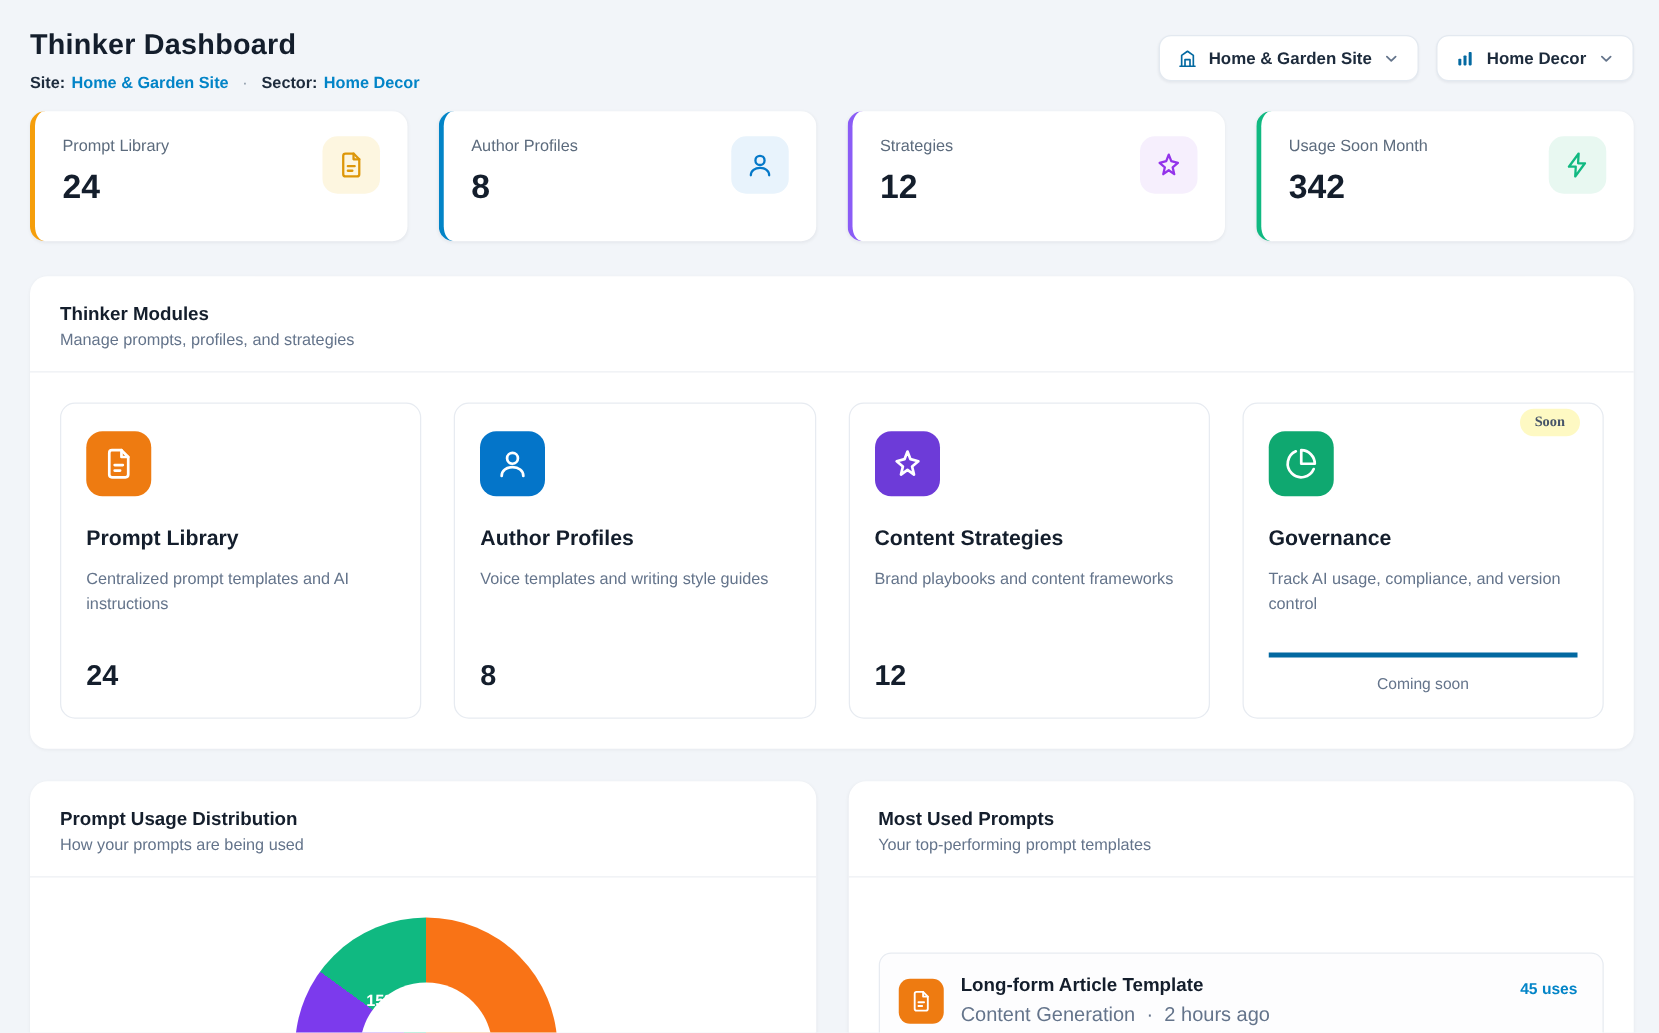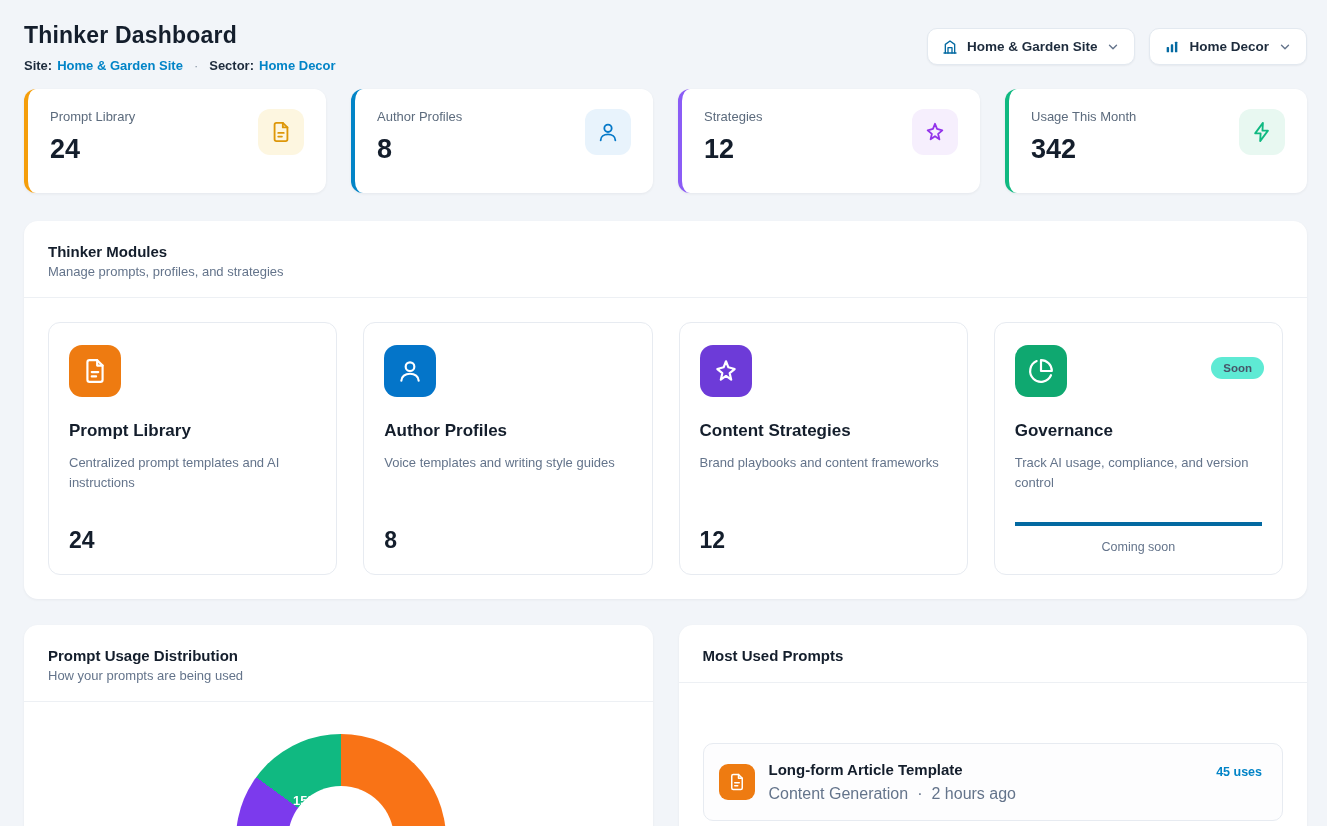--- a/index.html
+++ b/index.html
@@ -52,22 +52,22 @@
     height: 253px; display: flex; flex-direction: column; position: relative;
     background: #fff; cursor: pointer;
   }
   .module-icon { width: 52px; height: 52px; border-radius: 13px; display: flex; align-items: center; justify-content: center; color: #fff; }
   .module-icon svg { width: 26px; height: 26px; }
   .module-title { font-size: 17px; font-weight: 700; margin-top: 24px; color: #141e2c; }
   .module-desc { font-size: 13px; color: #64748b; margin-top: 12px; line-height: 1.55; }
   .module-count { margin-top: auto; font-size: 23px; font-weight: 700; color: #141e2c; }
   .module-footer { margin-top: auto; border-top: 4px solid #0369a1; padding-top: 14px; font-size: 12.5px; color: #64748b; text-align: center; }
   .soon-badge {
-    position: absolute; top: 34px; right: 18px; background: #5eead4; color: #475569;
-    font-size: 11.5px; font-weight: 700; padding: 5px 12px; border-radius: 999px;
+    position: absolute; top: 4px; right: 18px; background: #fef9c3; color: #475569;
+    font-size: 11.5px; font-weight: 700; padding: 5px 12px; border-radius: 999px; font-family: Liberation Serif, serif;
   }
 
   
   .bottom-grid { display: grid; grid-template-columns: 1fr 1fr; gap: 26px; margin-top: 26px; }
   .panel { background: #fff; border-radius: 14px; box-shadow: 0 1px 3px rgba(16,24,40,.05); min-height: 420px; }
   .chart-area { position: relative; height: 330px; }
   .donut-wrap { position: absolute; left: 212px; top: 32px; width: 210px; height: 210px; }
   .donut { width: 210px; height: 210px; border-radius: 50%; }
   .donut-hole { position: absolute; left: 52px; top: 52px; width: 106px; height: 106px; background: #fff; border-radius: 50%; }
   .donut-label { position: absolute; left: 57px; top: 26px; color: #fff; font-size: 13px; font-weight: 700; margin-top: 33px; }
@@ -170,21 +170,21 @@
       </div>
       <div class="stat-icon" style="background: rgb(246, 239, 253); color: rgb(147, 51, 234);">
         <svg viewBox="0 0 24 24" fill="none" stroke="currentColor" stroke-width="2" stroke-linejoin="round">
             <path d="M12 3l2.2 5.6 5.8 1.6-4.6 3.8 1.4 6-4.8-3.4-4.8 3.4 1.4-6L4 10.2l5.8-1.6z"></path>
           </svg>
       </div>
     </div>
 
     <div class="stat-card" style="border-left-color: rgb(16, 185, 129);">
       <div>
-        <div class="stat-label">Usage This Month</div>
+        <div class="stat-label">Usage Soon Month</div>
         <div class="stat-value">342</div>
       </div>
       <div class="stat-icon" style="background: rgb(232, 248, 241); color: rgb(16, 185, 129);">
         <svg viewBox="0 0 24 24" fill="none" stroke="currentColor" stroke-width="2" stroke-linejoin="round">
             <path d="M13 2L4.5 13.5h6L10 22l8.5-11.5h-6z"></path>
           </svg>
       </div>
     </div>
 
   </section>
@@ -260,20 +260,21 @@
           <div class="donut" style="background: conic-gradient(rgb(249, 115, 22) 0deg, rgb(249, 115, 22) 162deg, rgb(2, 132, 199) 162deg, rgb(2, 132, 199) 270deg, rgb(124, 58, 237) 270deg, rgb(124, 58, 237) 306deg, rgb(16, 185, 129) 306deg, rgb(16, 185, 129) 360deg);"></div>
           <div class="donut-hole"></div>
           <span class="donut-label">15%</span>
         </div>
       </div>
     </div>
 
     <div class="panel">
       <div class="card-header">
         <div class="section-title">Most Used Prompts</div>
+        <div class="section-sub">Your top-performing prompt templates</div>
       </div>
       <div class="prompt-list">
         <div class="prompt-item">
           <div class="prompt-icon">
             <svg viewBox="0 0 24 24" fill="none" stroke="currentColor" stroke-width="2" stroke-linecap="round" stroke-linejoin="round">
                 <path d="M14 2H7a2 2 0 0 0-2 2v16a2 2 0 0 0 2 2h10a2 2 0 0 0 2-2V7z"></path>
                 <path d="M14 2v5h5"></path>
                 <path d="M9 13h6M9 17h4"></path>
               </svg>
           </div>

